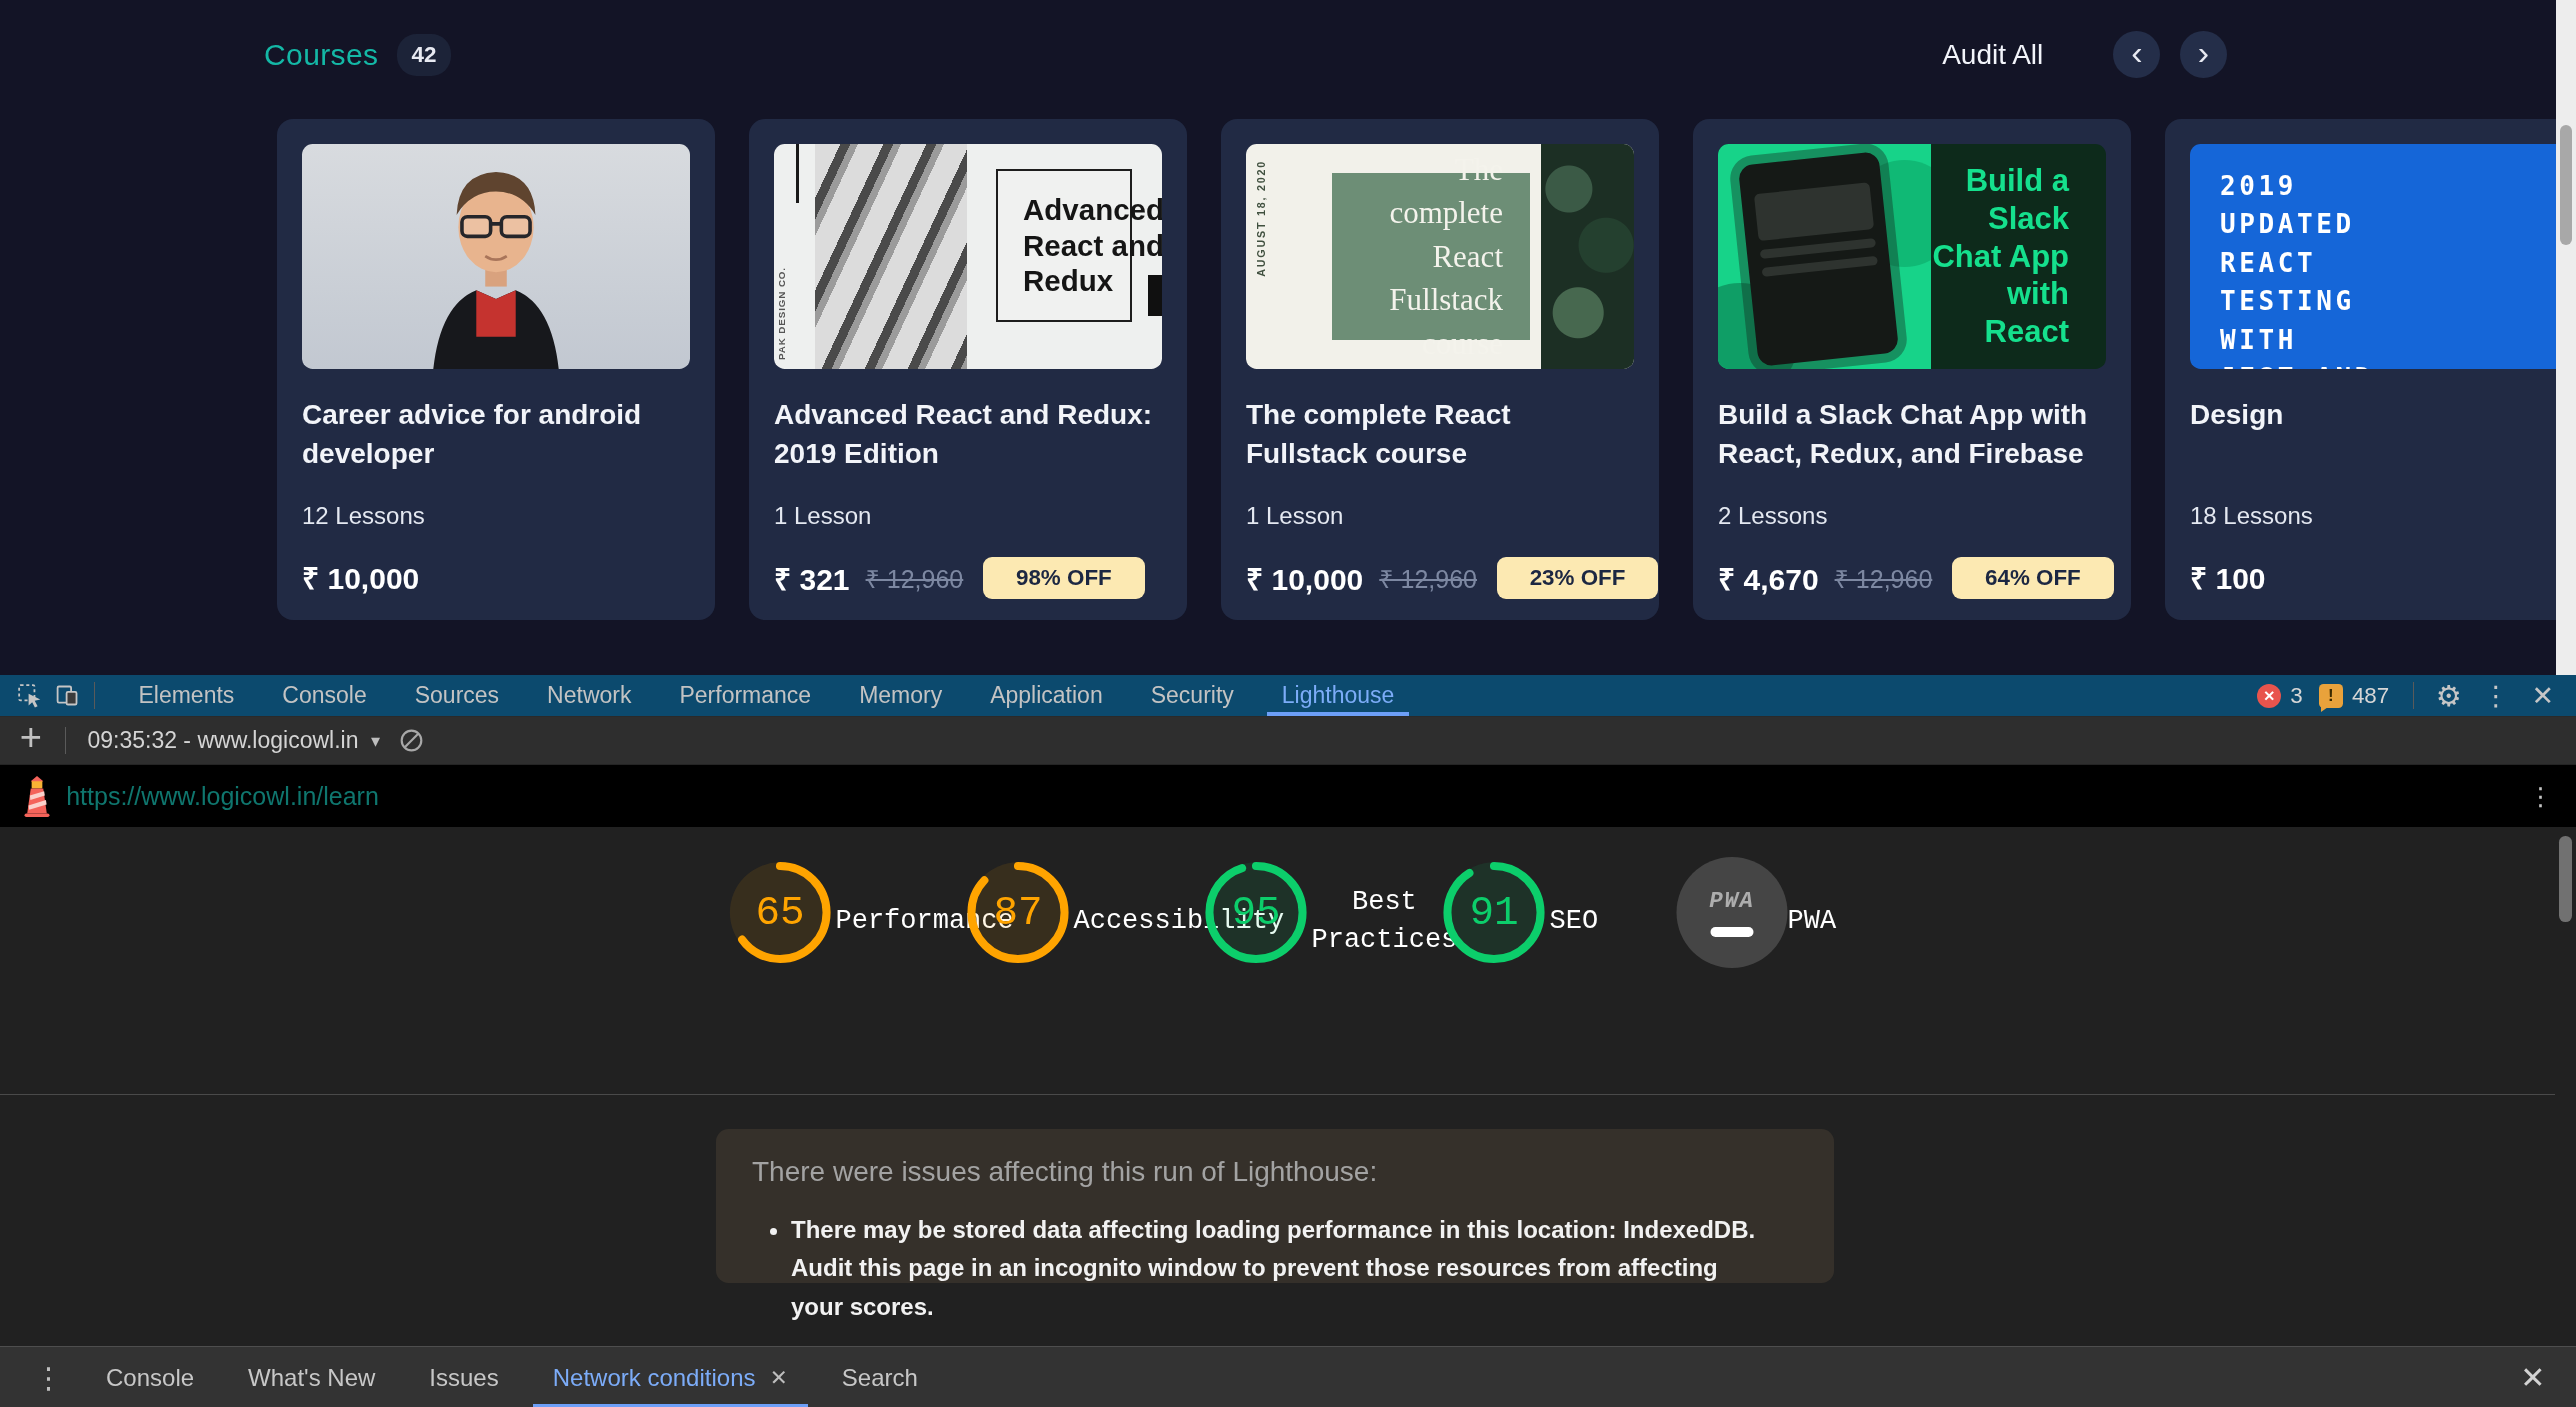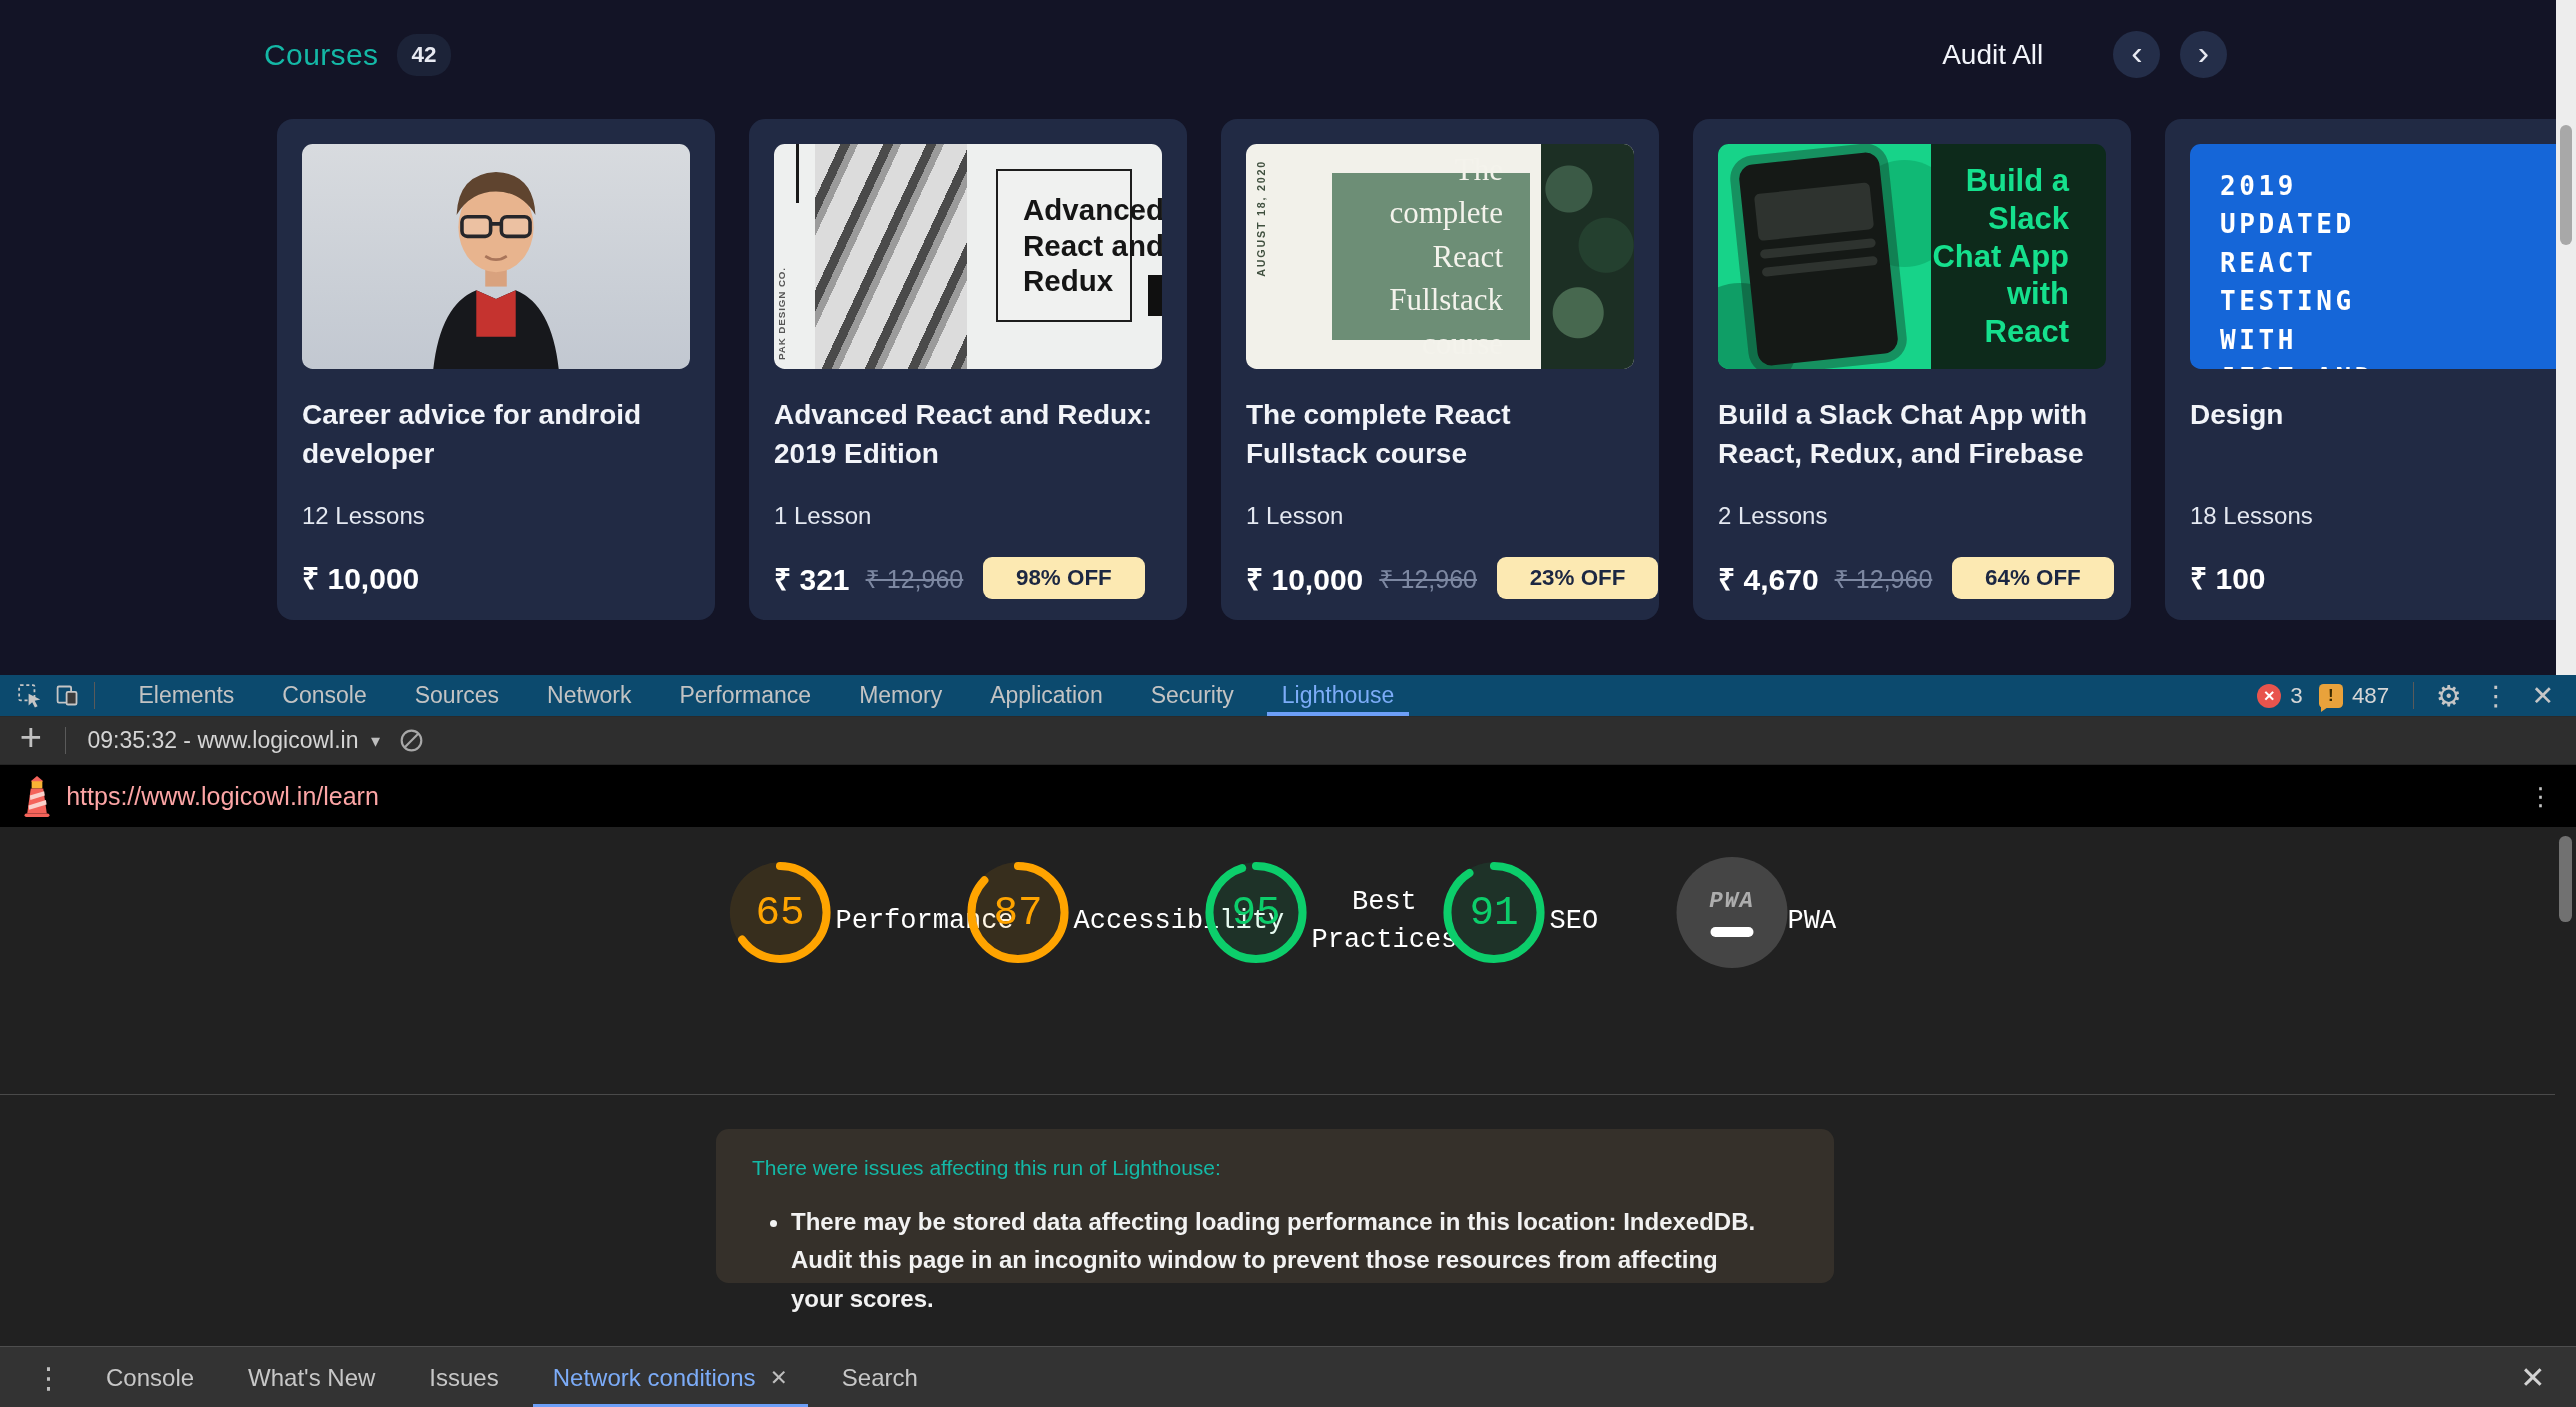--- a/index.html
+++ b/index.html
@@ -91,36 +91,36 @@
   .badge-count { font-size:22.4px; color:#d6d6d6; margin-right:7.2px; }
   .glyph { color:#c6c6c6; }
   .dt-row2 { position:absolute; top:42px; left:0; right:0; height:48px; background:#2e2e2e;
     border-bottom:0.9px solid #242424; display:flex; align-items:center; }
   .plus-glyph { font-size:38px; font-weight:300; color:#c0c0c0; padding:0 16px 5.4px 19.7px; cursor:pointer; }
   .session { display:flex; align-items:center; gap:12.5px; margin-left:14.3px; cursor:pointer; }
   .session-text { font-size:23px; color:#d4d4d4; }
   .caret { font-size:18px; color:#bdbdbd; }
   .dt-urlrow { position:absolute; top:90px; left:0; right:0; height:62px; background:#000;
     display:flex; align-items:center; }
-  .url-text { font-size:25px; color:#fca5a5; margin-left:12.5px; }
+  .url-text { font-size:25px; color:#0f766e; margin-left:12.5px; }
   .url-kebab { margin-left:auto; margin-right:23px; }
   .dt-content { position:absolute; top:152px; left:0; right:0; height:506px; background:#212121; overflow:hidden; }
   .scores { position:absolute; top:30px; left:50%; transform:translateX(-50%); display:flex; gap:63px; }
   .gauge { width:175px; display:flex; flex-direction:row; align-items:center; cursor:pointer;font-family:Liberation Mono, monospace; }
   .gauge-wrap { position:relative; width:111px; height:111px; }
   .gauge-num { position:absolute; inset:0; display:flex; align-items:center; justify-content:center; font-size:41px; }
   .gauge-label { margin-top:18px; font-size:27px; color:#ffffff; text-align:center; line-height:1.4; max-width:152px; }
   .pwa-circle { width:111px; height:111px; border-radius:50%; background:#454545;
     display:flex; flex-direction:column; align-items:center; justify-content:center; gap:12.5px; }
   .pwa-word { font-size:22.4px; font-weight:700; letter-spacing:1.8px; color:#adadad; font-style:italic; }
   .pwa-dash { width:43px; height:9.8px; border-radius:5.4px; background:#ffffff; }
   .content-divider { position:absolute; top:267px; left:0; right:21.5px; height:0.9px; background:#4a4a4a; }
   .warn-box { position:absolute; left:716px; top:302px; width:1118px; height:154px; background:#35302a; border-radius:12.5px;
     padding:27px 36px; }
-  .warn-title { font-size:21px; color:#14b8a6; }
+  .warn-title { font-size:28px; color:#a3a3a3; }
   .warn-list { margin-top:23px; padding-left:39px; }
   .warn-list li { font-size:24px; font-weight:700; color:#f2f2f2; line-height:1.6; max-width:966px; }
   .dt-scrollbar-thumb { position:absolute; right:4.5px; top:9px; width:12.5px; height:86px; border-radius:6.3px; background:#717171; }
   .dt-drawer { position:absolute; left:0; right:0; bottom:0; height:62px; background:#333333;
     border-top:0.9px solid #4e4e4e; display:flex; align-items:center; padding:0 18px; }
   .drawer-kebab { font-size:29px; color:#c0c0c0; padding:0 16px; cursor:pointer; }
   .drawer-tab { position:relative; height:100%; display:flex; align-items:center; gap:14.3px; padding:0 27px;
     font-size:24px; color:#c7c7c7; cursor:pointer; white-space:nowrap; }
   .drawer-tab.active { color:#7cacf8; }
   .drawer-tab.active::after { content:""; position:absolute; left:7.2px; right:7.2px; bottom:0; height:3.6px; background:#6d9ff7; }

